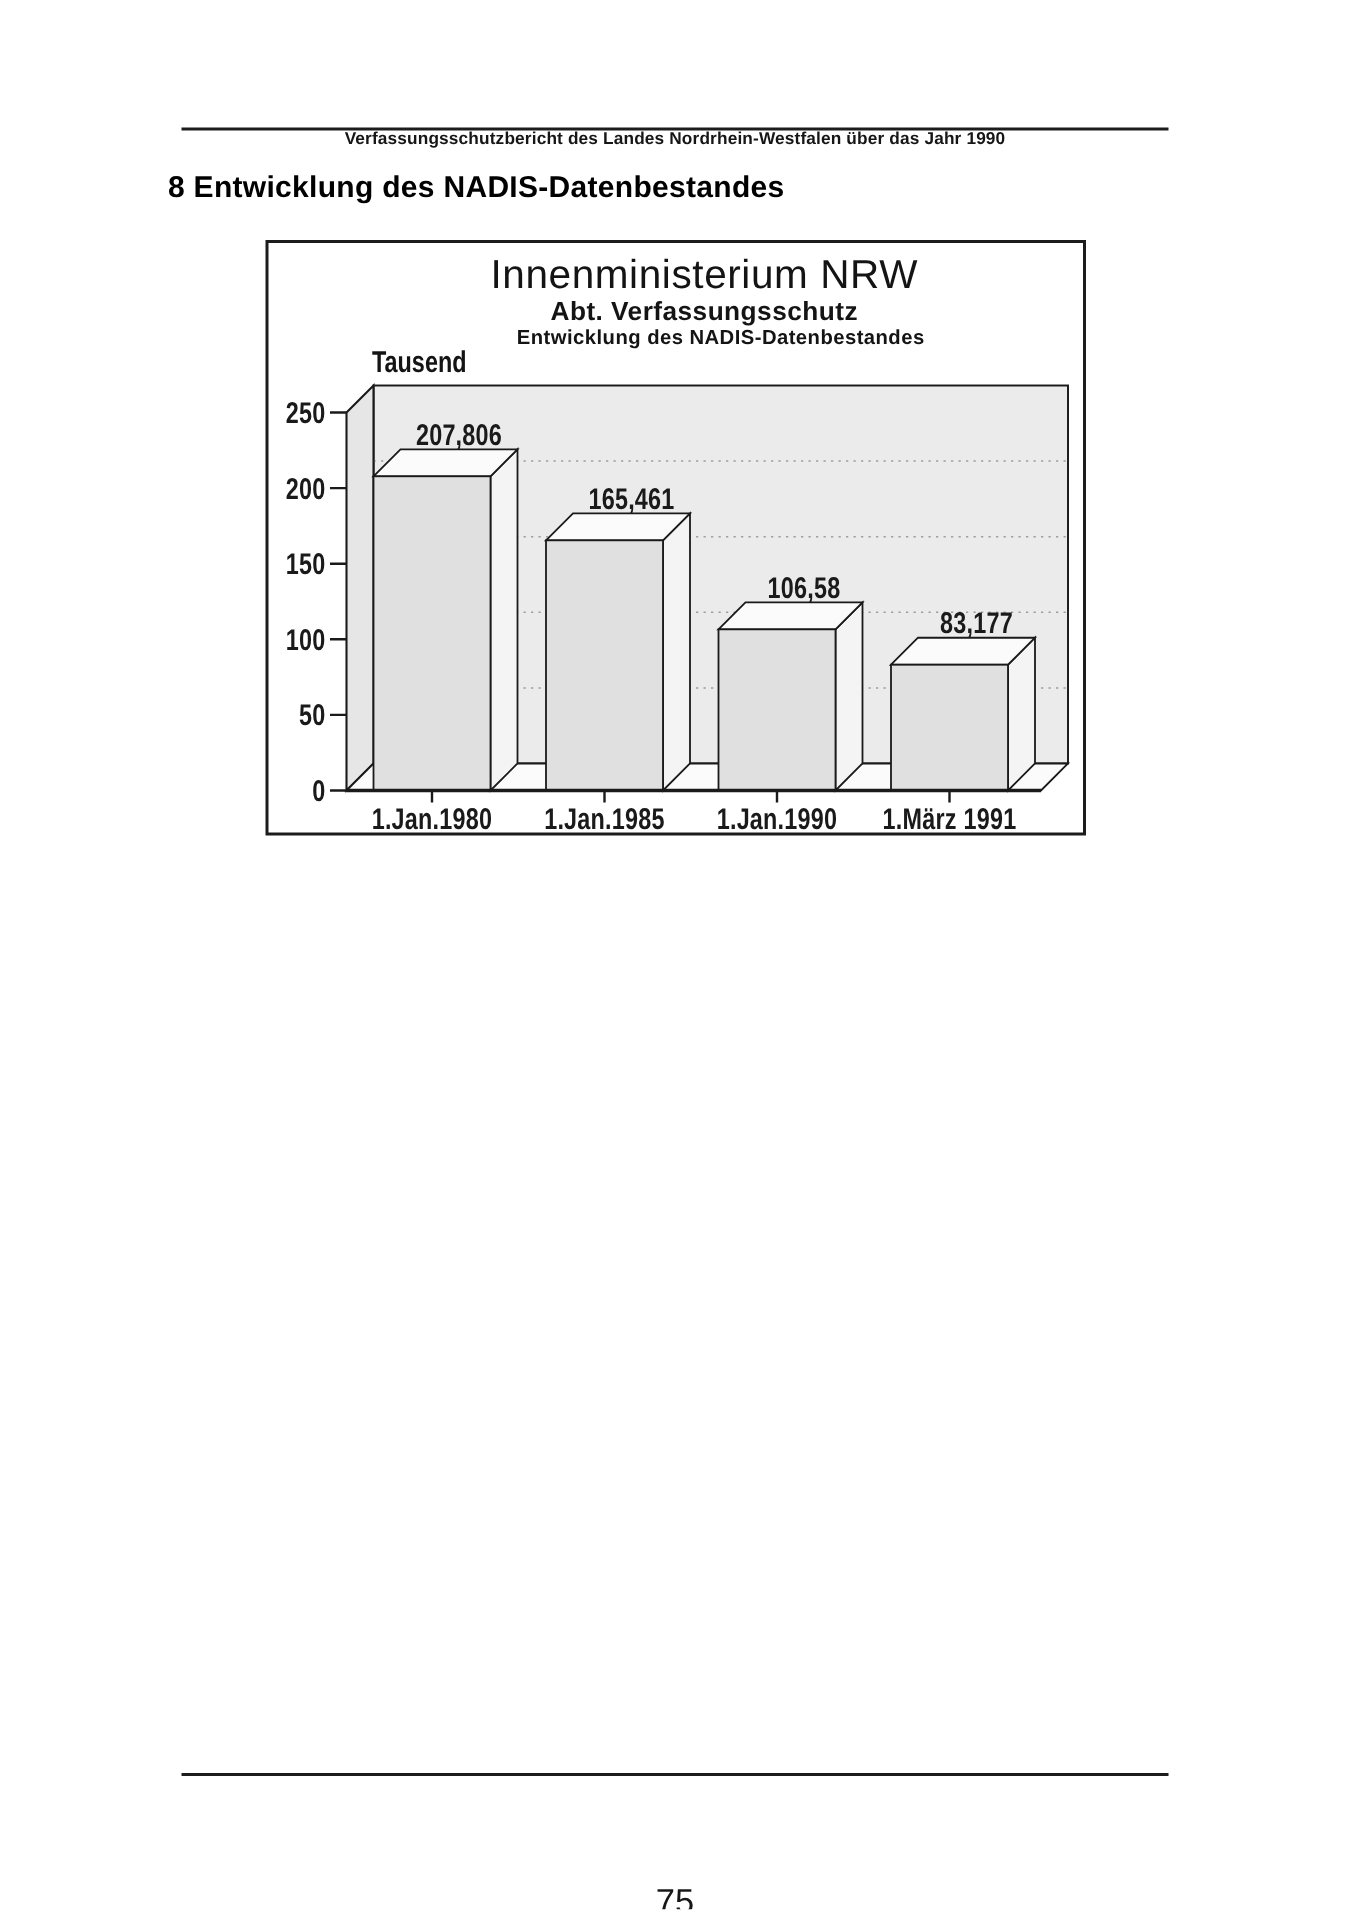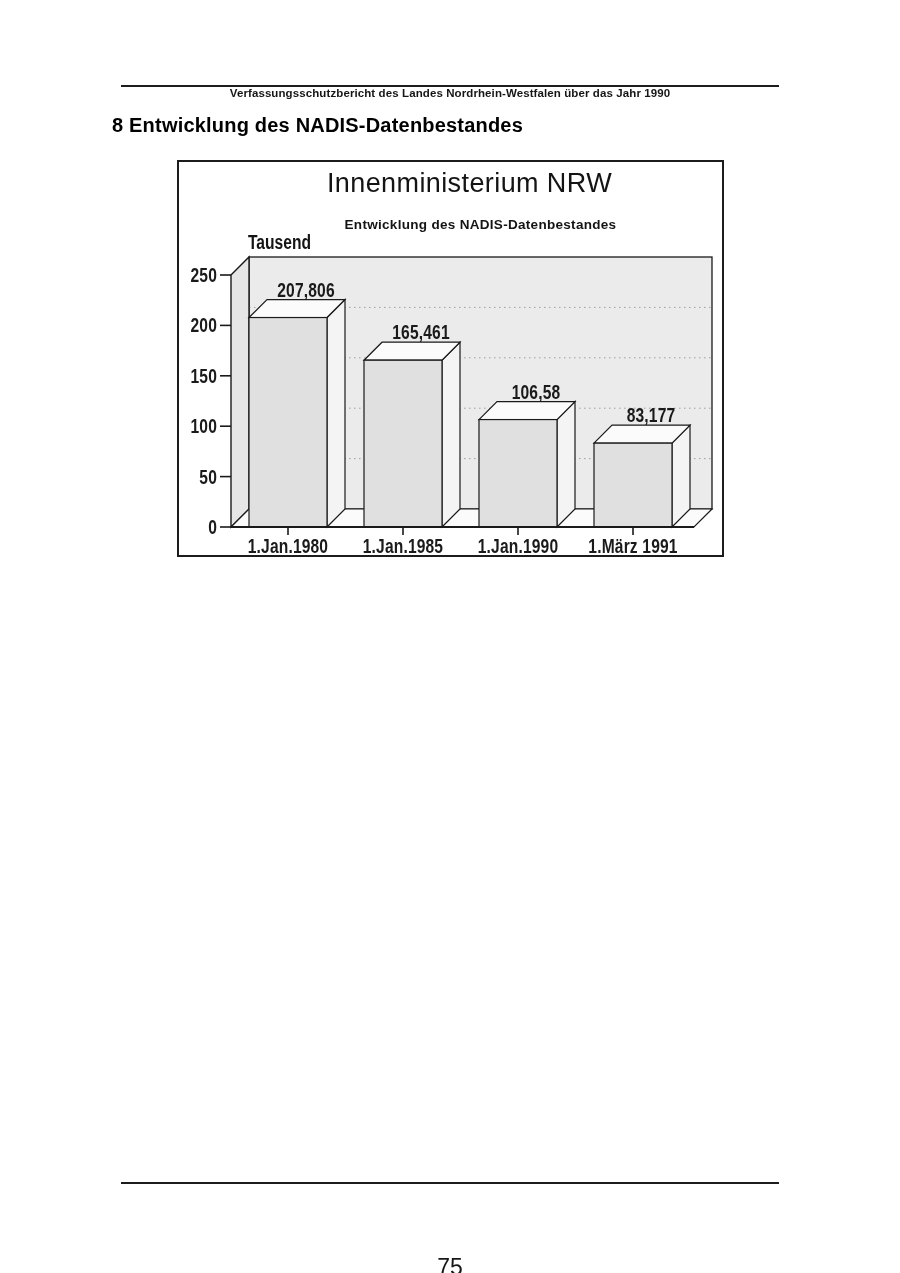--- a/index.html
+++ b/index.html
@@ -108,20 +108,21 @@
         <line x1="109" y1="365" x2="109" y2="373" stroke="#1a1a1a" stroke-width="1.6"></line>
         <text transform="scale(0.78 1)" x="139.74" y="391" text-anchor="middle" fill="#1a1a1a" style="font:700 20px &quot;Liberation Sans&quot;,sans-serif; letter-spacing:0.2px">1.Jan.1980</text>
         <line x1="224" y1="365" x2="224" y2="373" stroke="#1a1a1a" stroke-width="1.6"></line>
         <text transform="scale(0.78 1)" x="287.18" y="391" text-anchor="middle" fill="#1a1a1a" style="font:700 20px &quot;Liberation Sans&quot;,sans-serif; letter-spacing:0.2px">1.Jan.1985</text>
         <line x1="339" y1="365" x2="339" y2="373" stroke="#1a1a1a" stroke-width="1.6"></line>
         <text transform="scale(0.78 1)" x="434.62" y="391" text-anchor="middle" fill="#1a1a1a" style="font:700 20px &quot;Liberation Sans&quot;,sans-serif; letter-spacing:0.2px">1.Jan.1990</text>
         <line x1="454" y1="365" x2="454" y2="373" stroke="#1a1a1a" stroke-width="1.6"></line>
         <text transform="scale(0.78 1)" x="582.05" y="391" text-anchor="middle" fill="#1a1a1a" style="font:700 20px &quot;Liberation Sans&quot;,sans-serif; letter-spacing:0.2px">1.März 1991</text>
       </svg>
     <div class="chart-title">Innenministerium NRW</div>
+    <div class="chart-subtitle">Abt. Verfassungsschutz</div>
     <div class="chart-caption">Entwicklung des NADIS-Datenbestandes</div>
     <div class="y-unit">Tausend</div>
   </div>
 
   <div class="footer-rule"></div>
   <div class="page-number">75</div>
 
 </div>
 
 </body></html>

